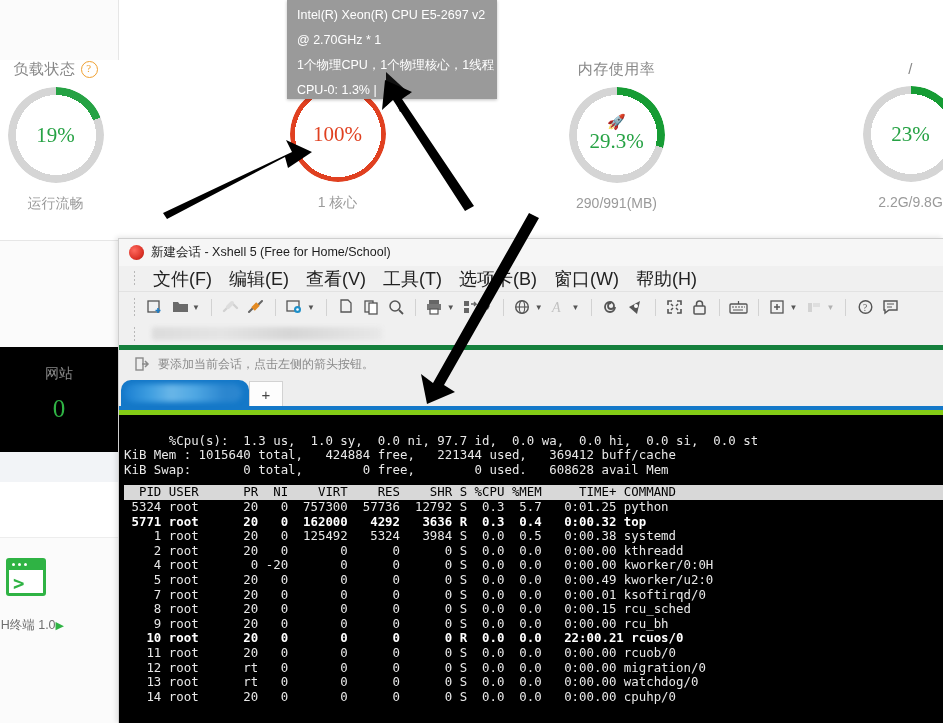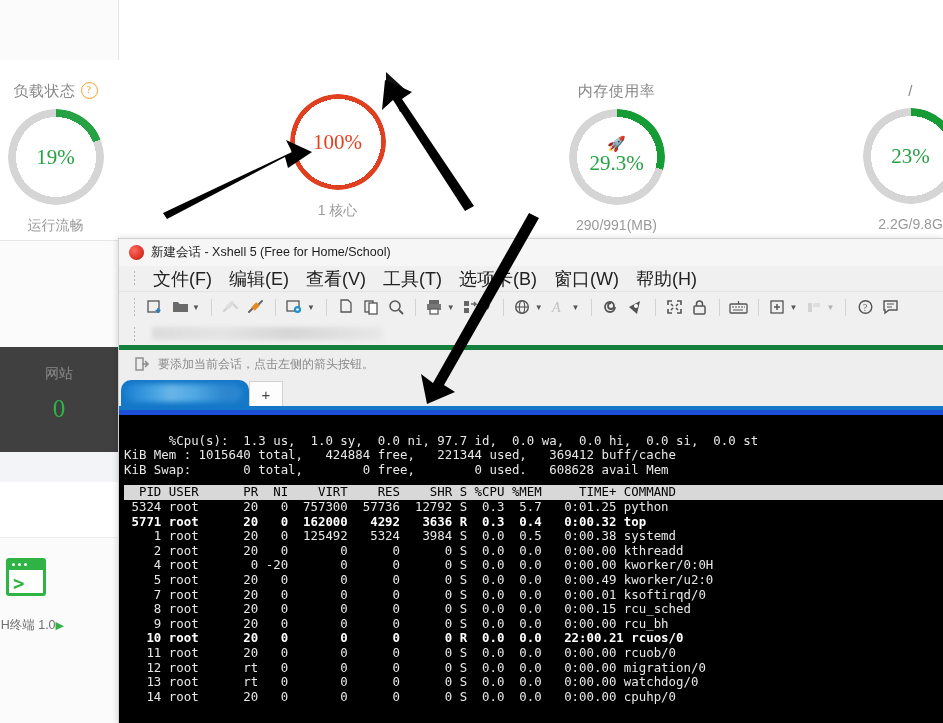--- a/index.html
+++ b/index.html
@@ -19,41 +19,41 @@
   }
   .stat-cards {
     position:absolute; left:0; top:60px; width:943px; height:180px;
     background:#ffffff;
   }
   .card-divider { position:absolute; top:240px; left:0; width:943px; height:1px; background:#e6e6e6;}
 
   
   .gauge-card { position:absolute; top:60px; width:235px; height:180px; text-align:center; }
   .gauge-title {
-    font-size:15px; color:#888; margin-top:22px; letter-spacing:.5px;
-    display:inline-flex; align-items:flex-start; gap:5px; justify-content:center;
+    font-size:15px; color:#888; letter-spacing:.5px;
+    display:inline-flex; align-items:center; gap:5px; justify-content:center;
   }
   .help-icon {
     width:15px; height:15px; border-radius:50%; border:1.4px solid #f0a030;
     color:#f0a030; font-size:11px; line-height:13px; display:inline-block; text-align:center;
     font-family:"Liberation Serif", serif;
   }
   .ring-wrap { position:relative; width:96px; height:96px; margin:8px auto 0; }
   .ring { position:absolute; inset:0; border-radius:50%; }
   .ring-val {
     position:absolute; inset:0; display:flex; align-items:center; justify-content:center;
     flex-direction:column; font-size:21px; color:#26a244; font-family:"Liberation Serif", serif;
   }
   .ring-sub { font-size:14px; color:#9a9a9a; margin-top:12px; }
   .rocket { font-size:15px; line-height:12px; margin-bottom:1px; color:#49b863; }
 
   
   .site-card {
     position:absolute; left:0; top:347px; width:118px; height:105px;
-    background:#404040; border-bottom:1px solid #e9e9e9; text-align:center;
+    background:#000000; border-bottom:1px solid #e9e9e9; text-align:center;
   }
   .site-label { font-size:14px; color:#8a8a8a; margin-top:18px; }
   .site-num { font-size:25px; color:#2fb344; margin-top:12px; font-family:"Liberation Serif", serif;}
   .side-strip { position:absolute; left:0; top:452px; width:118px; height:30px; background:#f2f4f7;}
   .side-row   { position:absolute; left:0; top:482px; width:118px; height:55px; background:#ffffff; border-bottom:1px solid #ededed;}
 
   .term-icon {
     position:absolute; left:6px; top:558px; width:40px; height:38px;
     border:3px solid #2fb344; border-radius:3px; background:#fff; box-sizing:border-box;
   }
@@ -63,21 +63,21 @@
   .term-icon .prompt {
     position:absolute; left:4px; top:10px; font-family:"DejaVu Sans Mono", monospace;
     font-size:19px; color:#2fb344; font-weight:bold; line-height:24px; letter-spacing:-1px;
   }
   .term-cap { position:absolute; left:-16px; top:617px; width:120px; font-size:12.5px; color:#6f6f6f; }
   .term-cap .play { color:#2fb344; font-size:11px; }
 
   
   .xshell {
     position:absolute; left:118px; top:238px; width:825px; height:485px;
-    background:#1d4ed8; border:1px solid #cfcfcf; border-bottom:none; border-right:none;
+    background:#84cc16; border:1px solid #cfcfcf; border-bottom:none; border-right:none;
     box-shadow:-2px -1px 5px rgba(0,0,0,.10);
   }
   .xs-title { height:27px; display:flex; align-items:center; padding-left:10px; background:#f6f6f6; }
   .xs-logo {
     width:15px;height:15px;border-radius:50%;
     background:radial-gradient(circle at 35% 35%, #ff6a5e 0%, #d93025 65%, #8d1b12 100%);
     margin-right:7px; flex:none;
   }
   .xs-title-text { font-size:12.5px; color:#1d1d1d; }
   .xs-menu { height:25px; display:flex; align-items:center; padding-left:14px; gap:17px; background:#f0f0f0;}
@@ -433,20 +433,26 @@
 </span><span>    9 root      20   0       0      0      0 S  0.0  0.0   0:00.00 rcu_bh
 </span><span class="b">   10 root      20   0       0      0      0 R  0.0  0.0   22:00.21 rcuos/0
 </span><span>   11 root      20   0       0      0      0 S  0.0  0.0   0:00.00 rcuob/0
 </span><span>   12 root      rt   0       0      0      0 S  0.0  0.0   0:00.00 migration/0
 </span><span>   13 root      rt   0       0      0      0 S  0.0  0.0   0:00.00 watchdog/0
 </span><span>   14 root      20   0       0      0      0 S  0.0  0.0   0:00.00 cpuhp/0
 </span></span>
     </div>
   </div>
 
+  <div class="tooltip">
+    <div>Intel(R) Xeon(R) CPU E5-2697 v2</div>
+    <div>@ 2.70GHz * 1</div>
+    <div>1个物理CPU，1个物理核心，1线程</div>
+    <div>CPU-0: 1.3% |</div>
+  </div>
 
   <svg class="arrow-svg">
 
     <path d="M386 72 L386 106 L394 98 L400 112 L406 109 L400 95 L410 94 Z" fill="#111"></path>
 
     <path d="M163 213 L292 152 L286 140 L312 152 L288 168 L285 157 L167 219 Z" fill="#000"></path>
 
     <path d="M465 211 L393 100 L382 110 L385 80 L412 92 L402 99 L474 206 Z" fill="#000"></path>
 
     <path d="M529 213 L433 383 L421 374 L427 404 L455 392 L444 385 L539 218 Z" fill="#000"></path>

